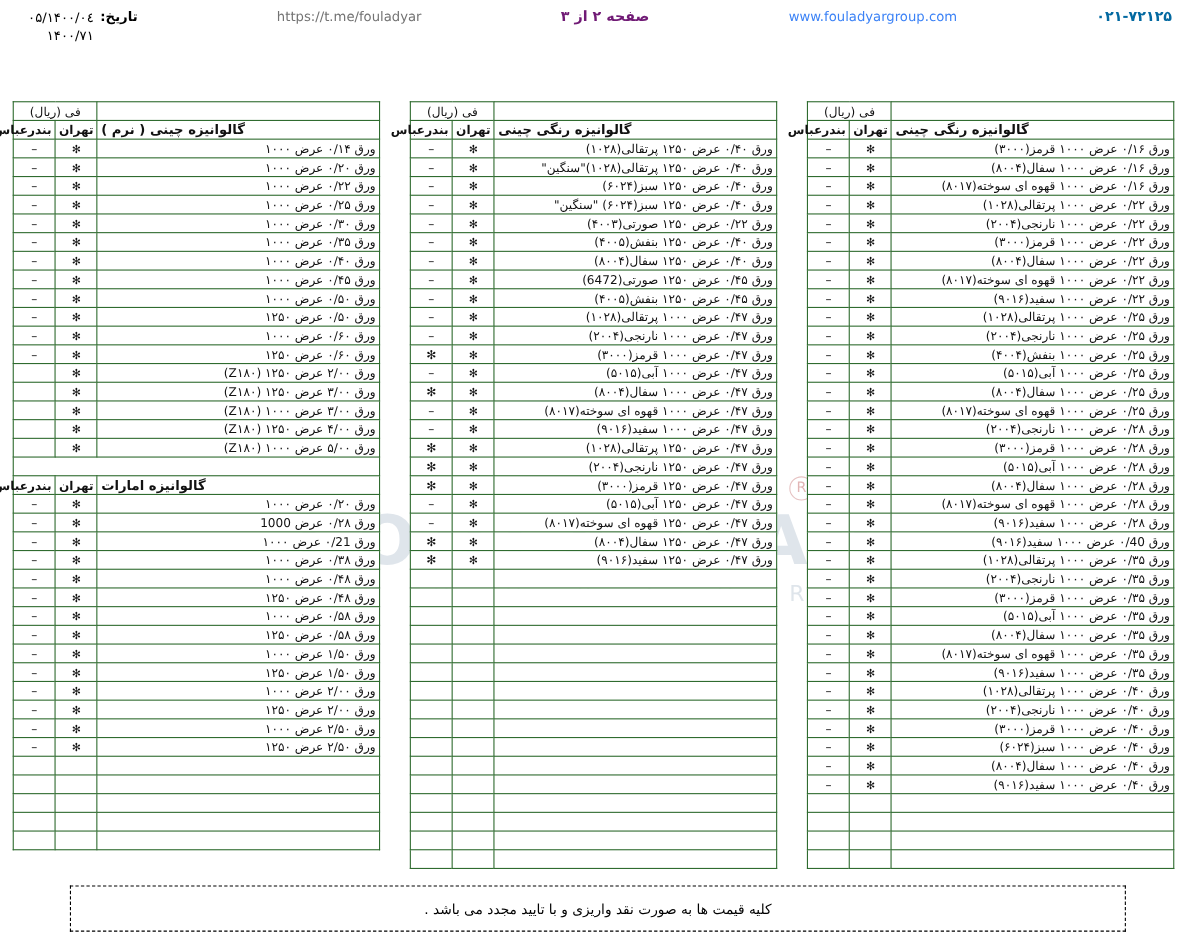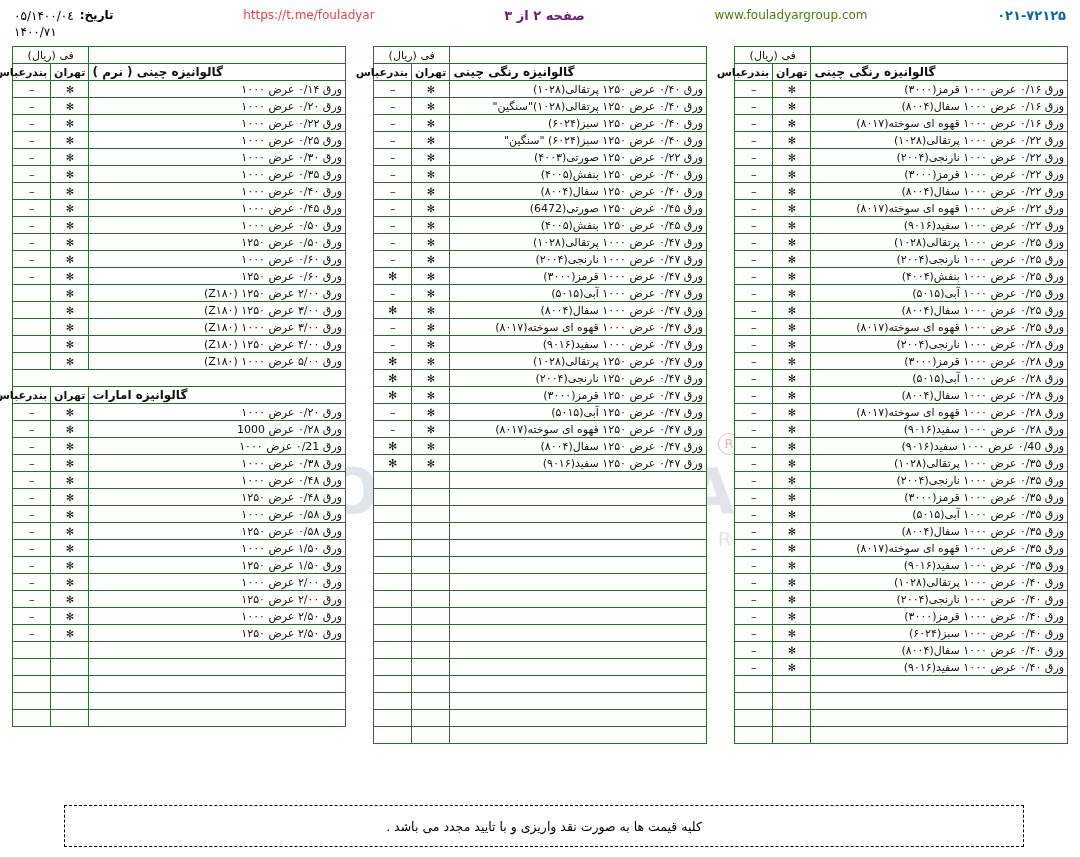--- a/index.html
+++ b/index.html
@@ -17,29 +17,29 @@
   
   .header {
     display: flex;
     align-items: flex-start;
     justify-content: space-between;
     padding: 8px 14px 6px 14px;
     direction: rtl;
   }
   .hdr-cell { font-size: 12px; color: #0369a1; white-space: nowrap; }
   .hdr-phone { font-weight: bold; font-size: 13px; letter-spacing: .5px; }
-  .hdr-link { color: #ef4444; text-decoration: none; font-size: 12px; }
-  .hdr-link.blue2 { color: #4d7c0f; }
+  .hdr-link { color: #737373; text-decoration: none; font-size: 12px; }
+  .hdr-link.blue2 { color: #3b82f6; }
   .hdr-page { font-weight: bold; font-size: 13px; color: #701a75; }
   .hdr-date-wrap {
     display: flex; flex-direction: row; align-items: flex-start; gap: 6px;
     font-size: 12px;
   }
   .hdr-date-label { font-weight: bold; }
-  .hdr-date-values { display: flex; flex-direction: column; line-height: 1.35; text-align: left; }
+  .hdr-date-values { display: flex; flex-direction: column; line-height: 1.35; text-align: right; margin-left: 12px; }
 
   
   .watermark {
     position: absolute;
     left: 0; right: 0;
     top: 285px;
     text-align: center;
     pointer-events: none;
     z-index: 0;
   }
@@ -98,20 +98,21 @@
     padding: 0 12px;
     gap: 10px;
   }
   .col { width: 334px; }
 
   table.grid {
     width: 100%;
     border-collapse: collapse;
     table-layout: fixed;
     direction: rtl;
+    margin-top: 46px;
   }
   table.grid td, table.grid th {
     border: 1px solid #2f6b2f;
     font-size: 11px;
     padding: 1px 3px;
     height: 17px;
     color: #111;
     background: #fff;
   }
   .c-name { width: 208px; text-align: right; padding-right: 6px; }

